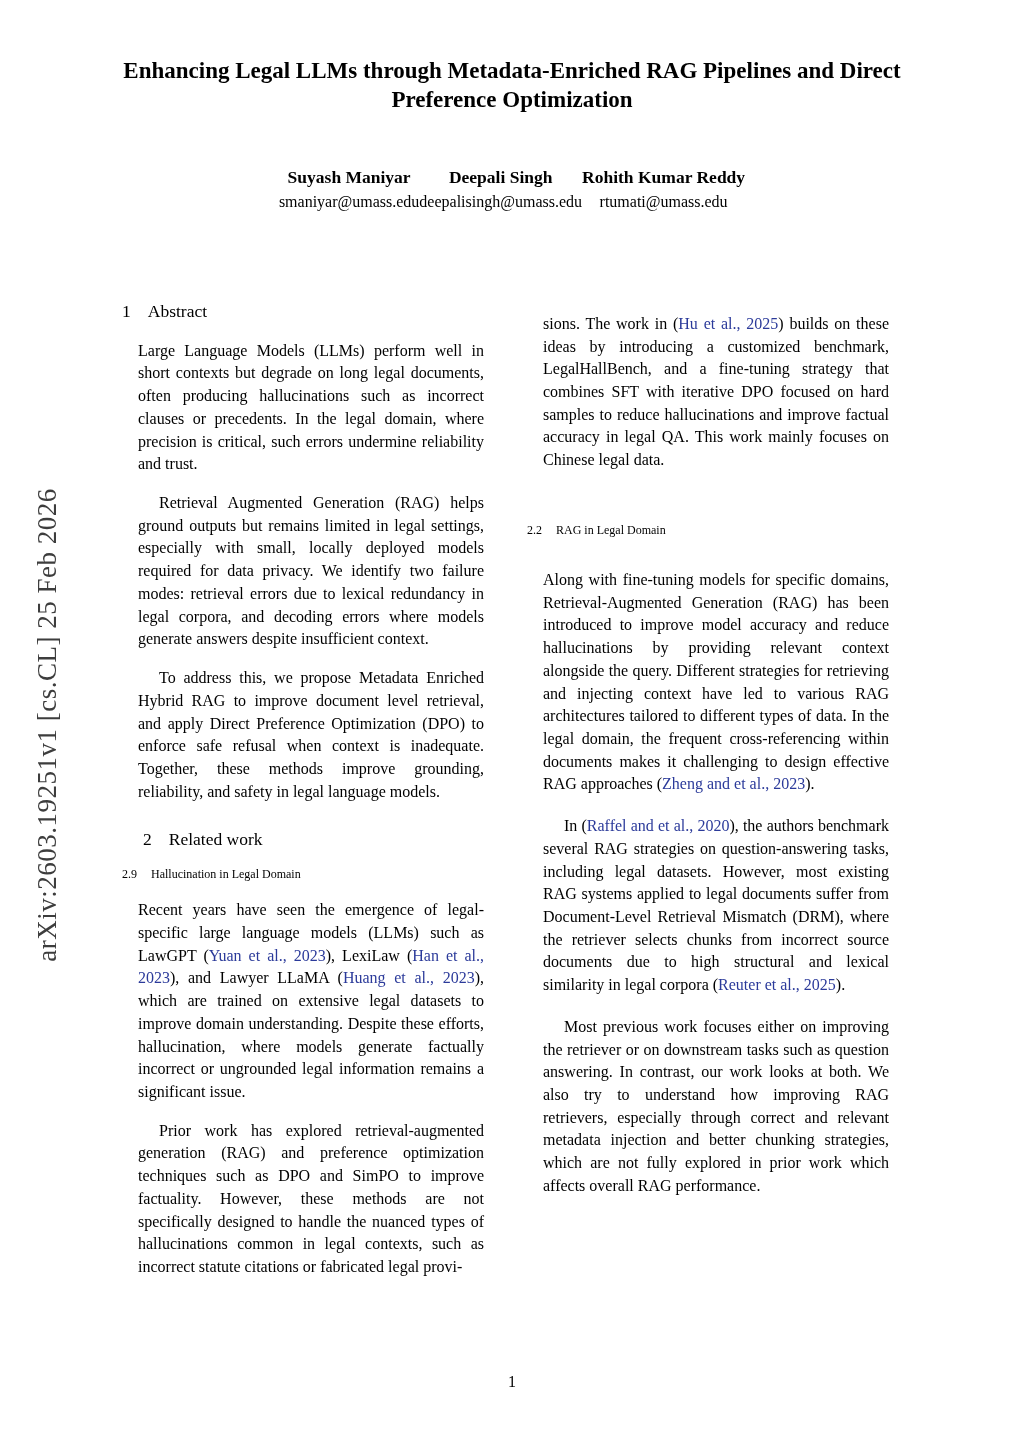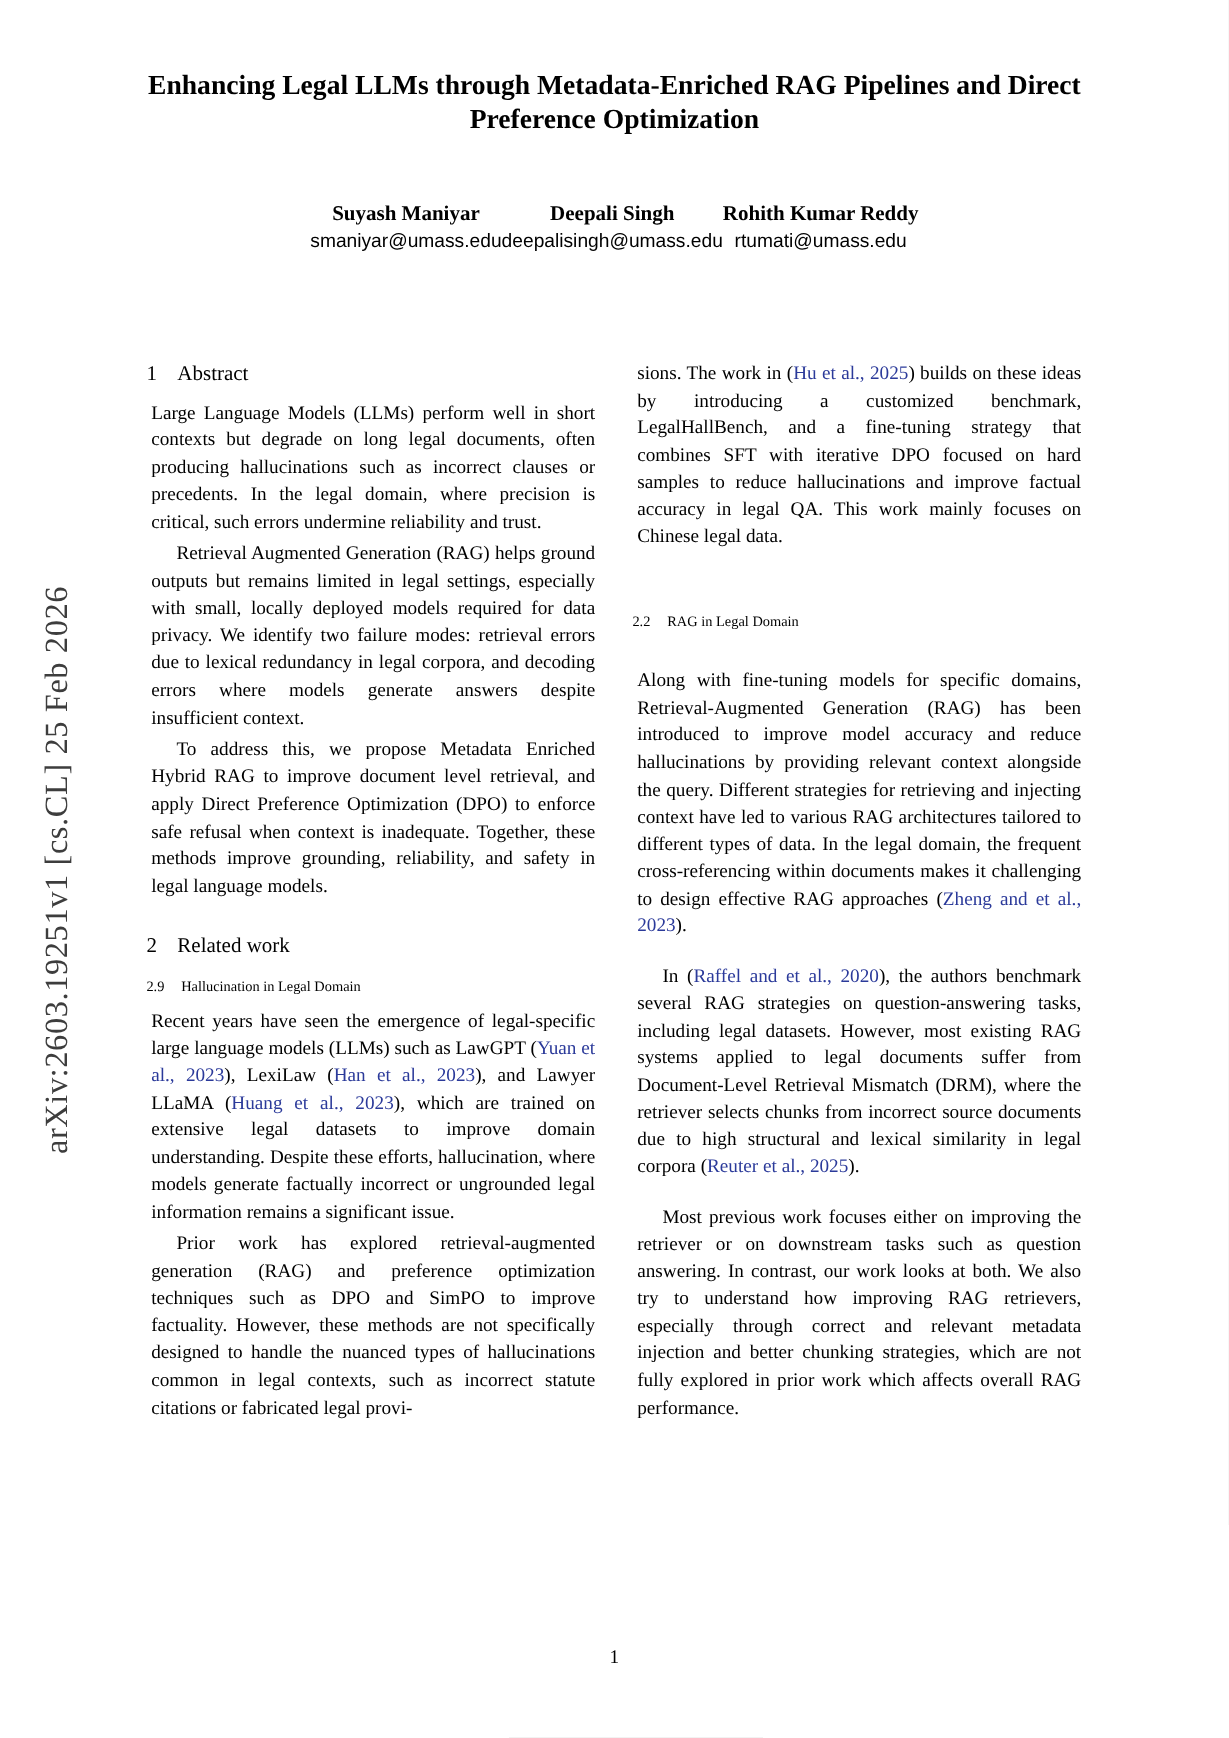--- a/index.html
+++ b/index.html
@@ -23,42 +23,42 @@
     line-height: 1.28;
   }
   .authors {
     display: flex;
     justify-content: center;
     margin-top: 52px;
   }
   .author { text-align: center; }
   .author-name { font-weight: bold; font-size: 17.5px; }
   .author-email {
-    font-family: Liberation Sans, sans-serif;
+    font-family: Liberation Serif, serif;
     font-size: 16px;
     margin-top: 5px;
   }
   .columns {
     display: flex;
     gap: 27px;
     margin: 86px 119px 0 122px;
   }
   .col {
     flex: 1;
     min-width: 0;
     text-align: justify;
     font-size: 16px;
     line-height: 1.42;
   }
-  .para { margin: 4px; font-family: Liberation Serif, serif; }
+  .para { margin: 16px; font-family: Liberation Serif, serif; }
   .para.indent { text-indent: 21px; }
   .sec { font-weight: normal; text-align: left; }
   .sec.h1 { font-size: 17.5px; margin: 2px 0 10px; }
   .sec.h1 .sec-num { margin-right: 17px; }
-  .sec.h1:not(:first-child) { margin-top: 24px; }
+  .sec.h1:not(:first-child) { margin-top: 24px; margin-left: 21px; }
   .sec.h2 { font-size: 12px; margin: 14px 0 10px; }
   .sec.h2 .sec-num { margin-right: 14px; }
   
   .col.right .para { margin-bottom: 19px; }
   .col.right .sec.h2 { margin: 50px 0 30px; }
   .cite { color: var(--cite, #2b3a9a); cursor: pointer; }
   .arxiv-watermark {
     position: absolute;
     left: 47px;
     top: 725px;

